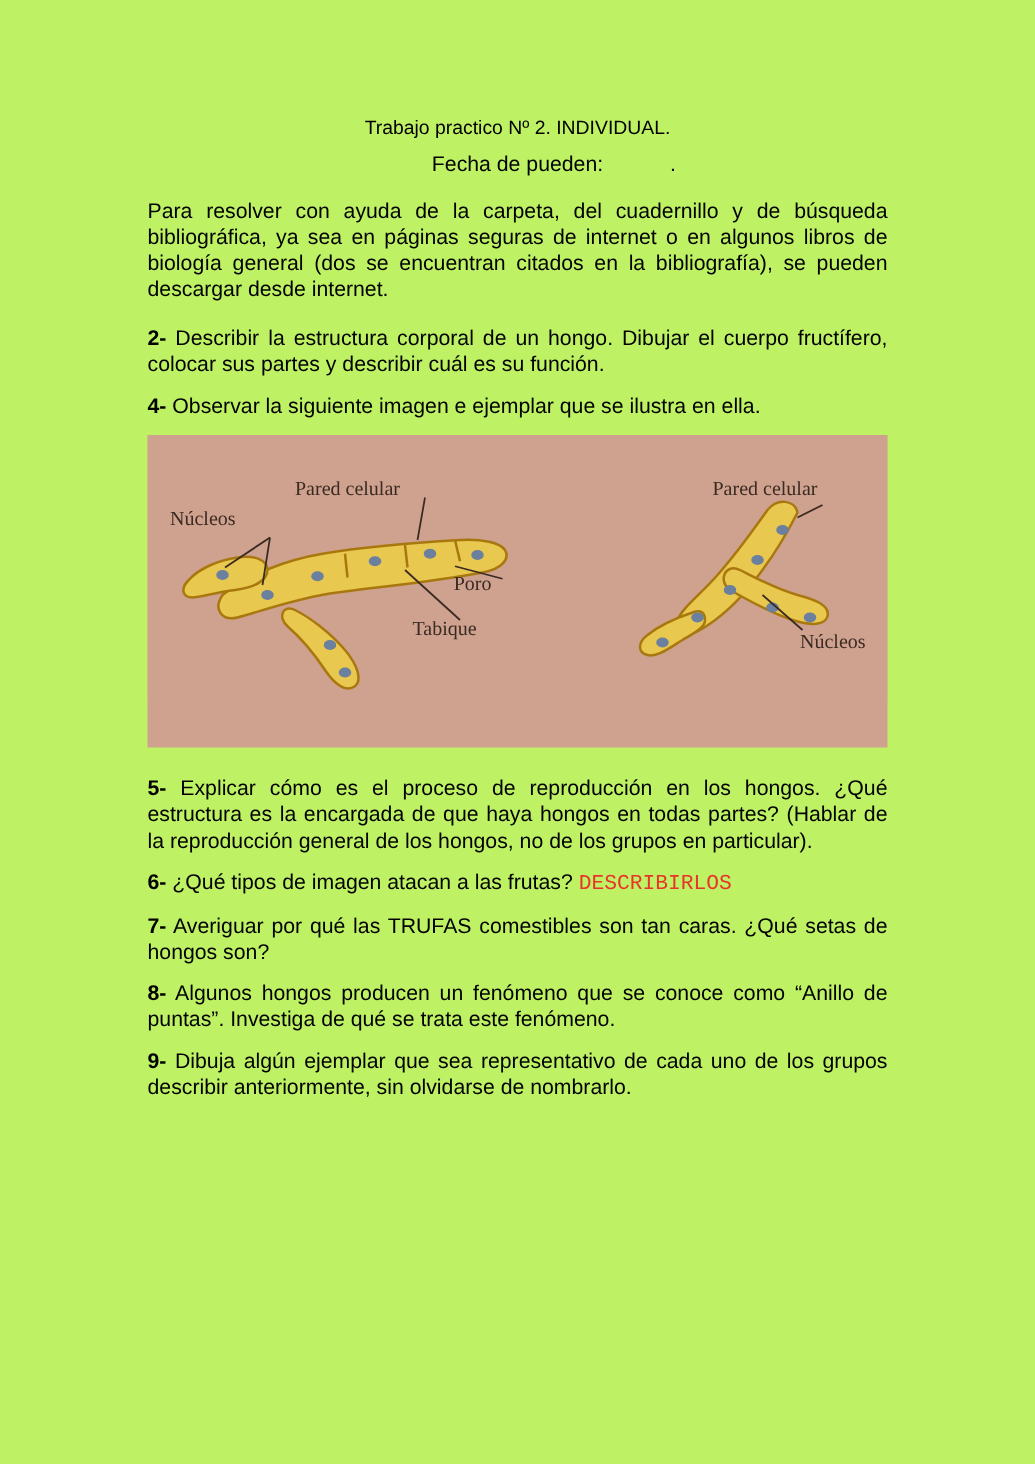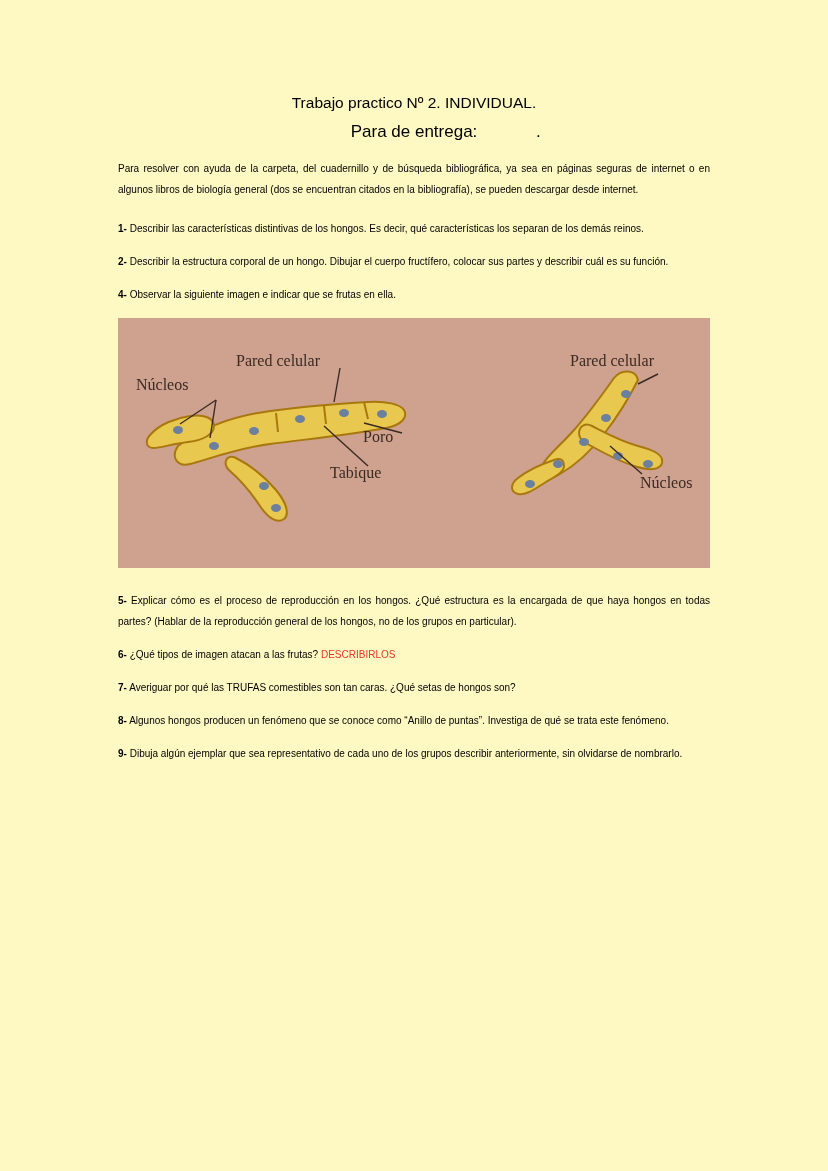--- a/index.html
+++ b/index.html
@@ -8,21 +8,21 @@
     background: #ffffff;
   }
   body {
     font-family: "Liberation Sans", sans-serif;
     color: #000000;
   }
   .page {
     position: relative;
     width: 828px;
     height: 1171px;
-    background: #fef9c3;
+    background: #bef264;
     margin: 0 auto;
     overflow: hidden;
   }
   .content {
     position: absolute;
     left: 118px;
     top: 92px;
     width: 592px;
   }
   .title-line {
@@ -38,33 +38,34 @@
     margin-bottom: 14px;
     position: relative;
   }
   .subtitle-line .dot {
     position: absolute;
     left: 418px;
     top: 0;
     font-size: 17px;
   }
   p.para {
-    font-size: 10px;
+    font-size: 17px;
     line-height: 21px;
     text-align: justify;
     margin: 0 0 12px 0;
   }
   p.para.intro {
     margin-bottom: 18px;
   }
   .num {
     font-weight: bold;
   }
   .red {
     color: #e8342a;
+    font-family: Liberation Mono, monospace;
   }
   .figure {
     margin: 13px 0 22px 0;
     width: 592px;
     height: 250px;
     background: #cfa28f;
     position: relative;
     overflow: hidden;
   }
   .fig-svg {
@@ -78,40 +79,36 @@
 </style>
 </head>
 <body>
 
 <div class="page">
   <div class="content">
 
     <div class="title-line">Trabajo practico Nº 2. INDIVIDUAL.</div>
 
     <div class="subtitle-line">
-      <span>Para de entrega:</span>
+      <span>Fecha de pueden:</span>
       <span class="dot">.</span>
     </div>
 
     <p class="para intro">Para resolver con ayuda de la carpeta, del cuadernillo y de búsqueda bibliográfica, ya sea en páginas seguras de internet o en algunos libros de biología general (dos se encuentran citados en la bibliografía), se pueden descargar desde internet.</p>
 
-    <p class="para">
-      <span class="num">1-</span>
-      <span>Describir las características distintivas de los hongos. Es decir, qué características los separan de los demás reinos.</span>
-    </p>
 
     <p class="para">
       <span class="num">2-</span>
       <span>Describir la estructura corporal de un hongo. Dibujar el cuerpo fructífero, colocar sus partes y describir cuál es su función.</span>
     </p>
 
 
     <p class="para">
       <span class="num">4-</span>
-      <span>Observar la siguiente imagen e indicar que se frutas en ella.</span>
+      <span>Observar la siguiente imagen e ejemplar que se ilustra en ella.</span>
     </p>
 
     <div class="figure">
       <svg class="fig-svg" width="592" height="215" viewBox="0 0 592 215">
         <rect x="0" y="0" width="592" height="215" fill="#cfa28f"></rect>
 
         <g>
 
           <path d="M 60 128 C 80 112, 110 100, 140 95 C 175 89, 215 86, 250 84 C 268 83, 282 86, 286 92 C 290 99, 284 107, 268 110 C 232 117, 190 121, 152 126 C 120 130, 88 142, 72 146 C 60 149, 52 140, 60 128 Z" fill="#e8c84e" stroke="#a8780f" stroke-width="2"></path>
 

